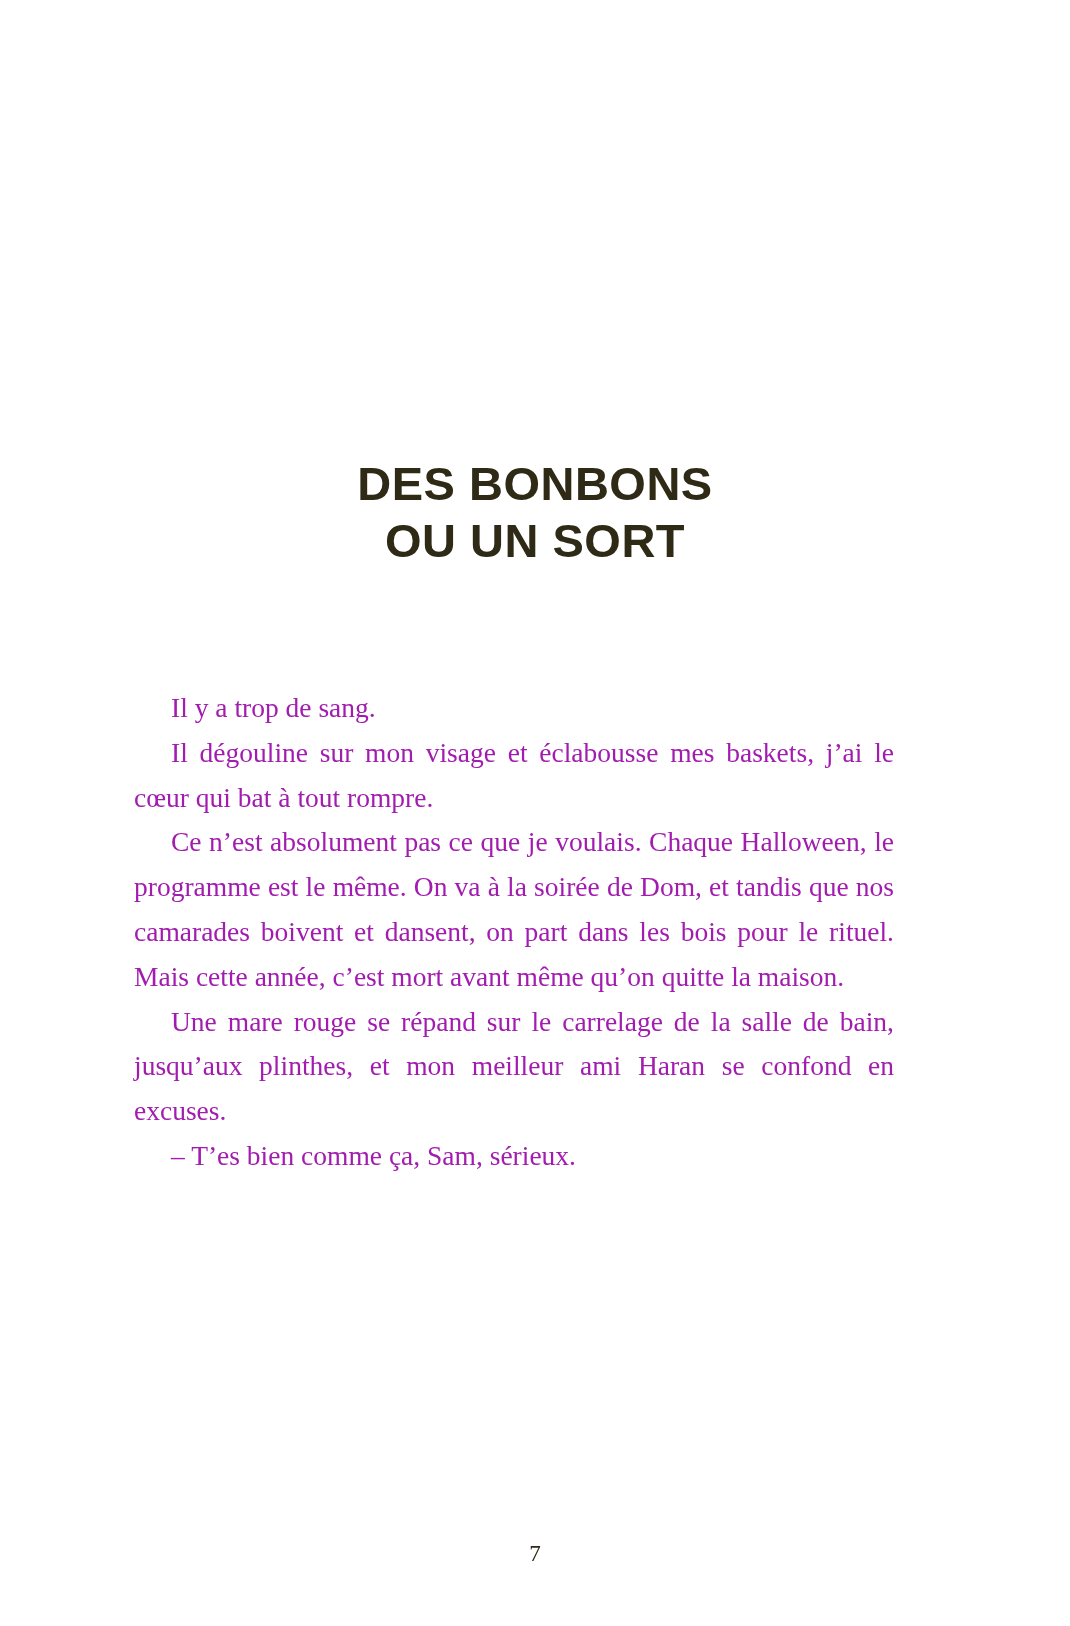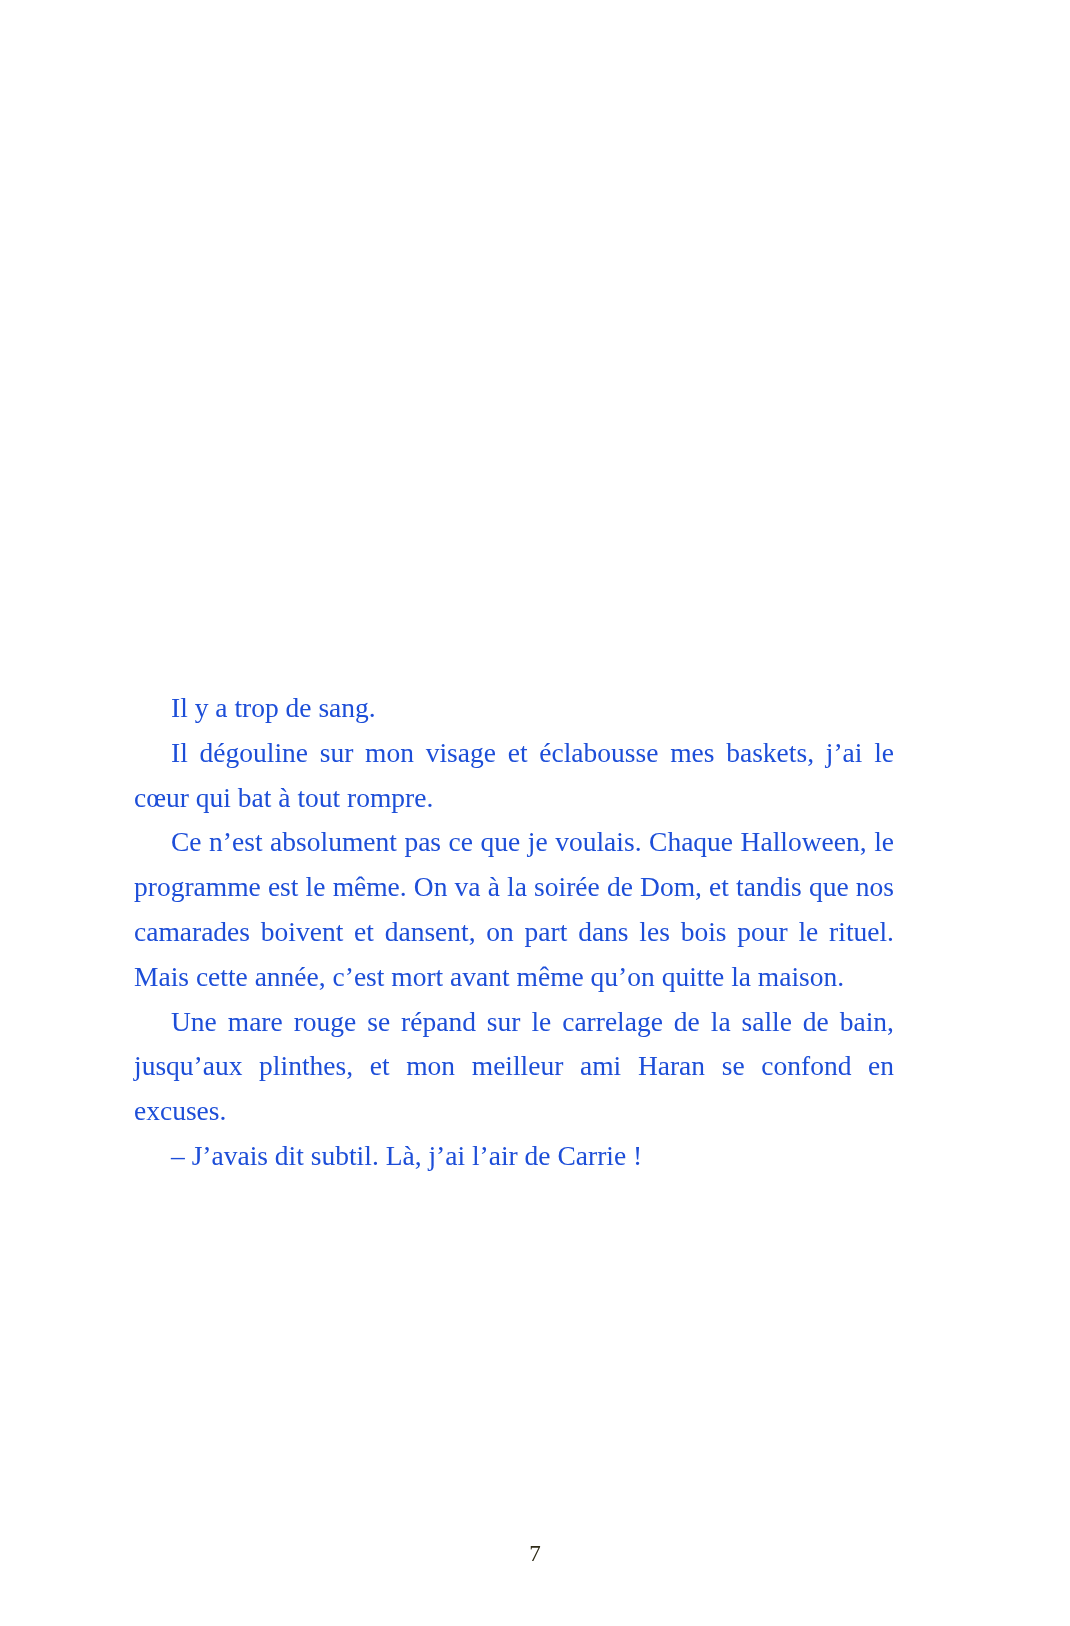--- a/index.html
+++ b/index.html
@@ -45,21 +45,21 @@
   
   #body-text {
     position: absolute;
     left: 134px;
     top: 686px;
     width: 760px;
     font-size: 27.5px;
     line-height: 44.8px;
     text-align: justify;
     text-justify: inter-word;
-    color: #1d4ed8;
+    color: #a21caf;
     hyphens: none;
     -webkit-hyphens: none;
   }
   #body-text p {
     margin: 0;
     text-indent: 37px;
     text-align: justify;
   }
   #body-text p.last-of-para,
   #body-text p:last-child {
@@ -80,24 +80,28 @@
     font-size: 23px;
     line-height: 28px;
     color: #2e2a16;
   }
 </style>
 </head>
 <body>
 
 <div id="page">
 
+  <h1 id="chapter-title">
+    <span class="title-line">DES BONBONS</span>
+    <span class="title-line">OU UN SORT</span>
+  </h1>
 
   <div id="body-text">
     <p>Il y a trop de sang.</p>
     <p>Il dégouline sur mon visage et éclabousse mes baskets, j’ai le cœur qui bat à tout rompre.</p>
     <p>Ce n’est absolument pas ce que je voulais. Chaque Halloween, le programme est le même. On va à la soirée de Dom, et tandis que nos camarades boivent et dansent, on part dans les bois pour le rituel. Mais cette année, c’est mort avant même qu’on quitte la maison.</p>
     <p>Une mare rouge se répand sur le carrelage de la salle de bain, jusqu’aux plinthes, et mon meilleur ami Haran se confond en excuses.</p>
-    <p>– J’avais dit subtil. Là, j’ai l’air de Carrie !</p>
+    <p>– T’es bien comme ça, Sam, sérieux.</p>
   </div>
 
   <div id="folio">7</div>
 
 </div>
 
 </body></html>

